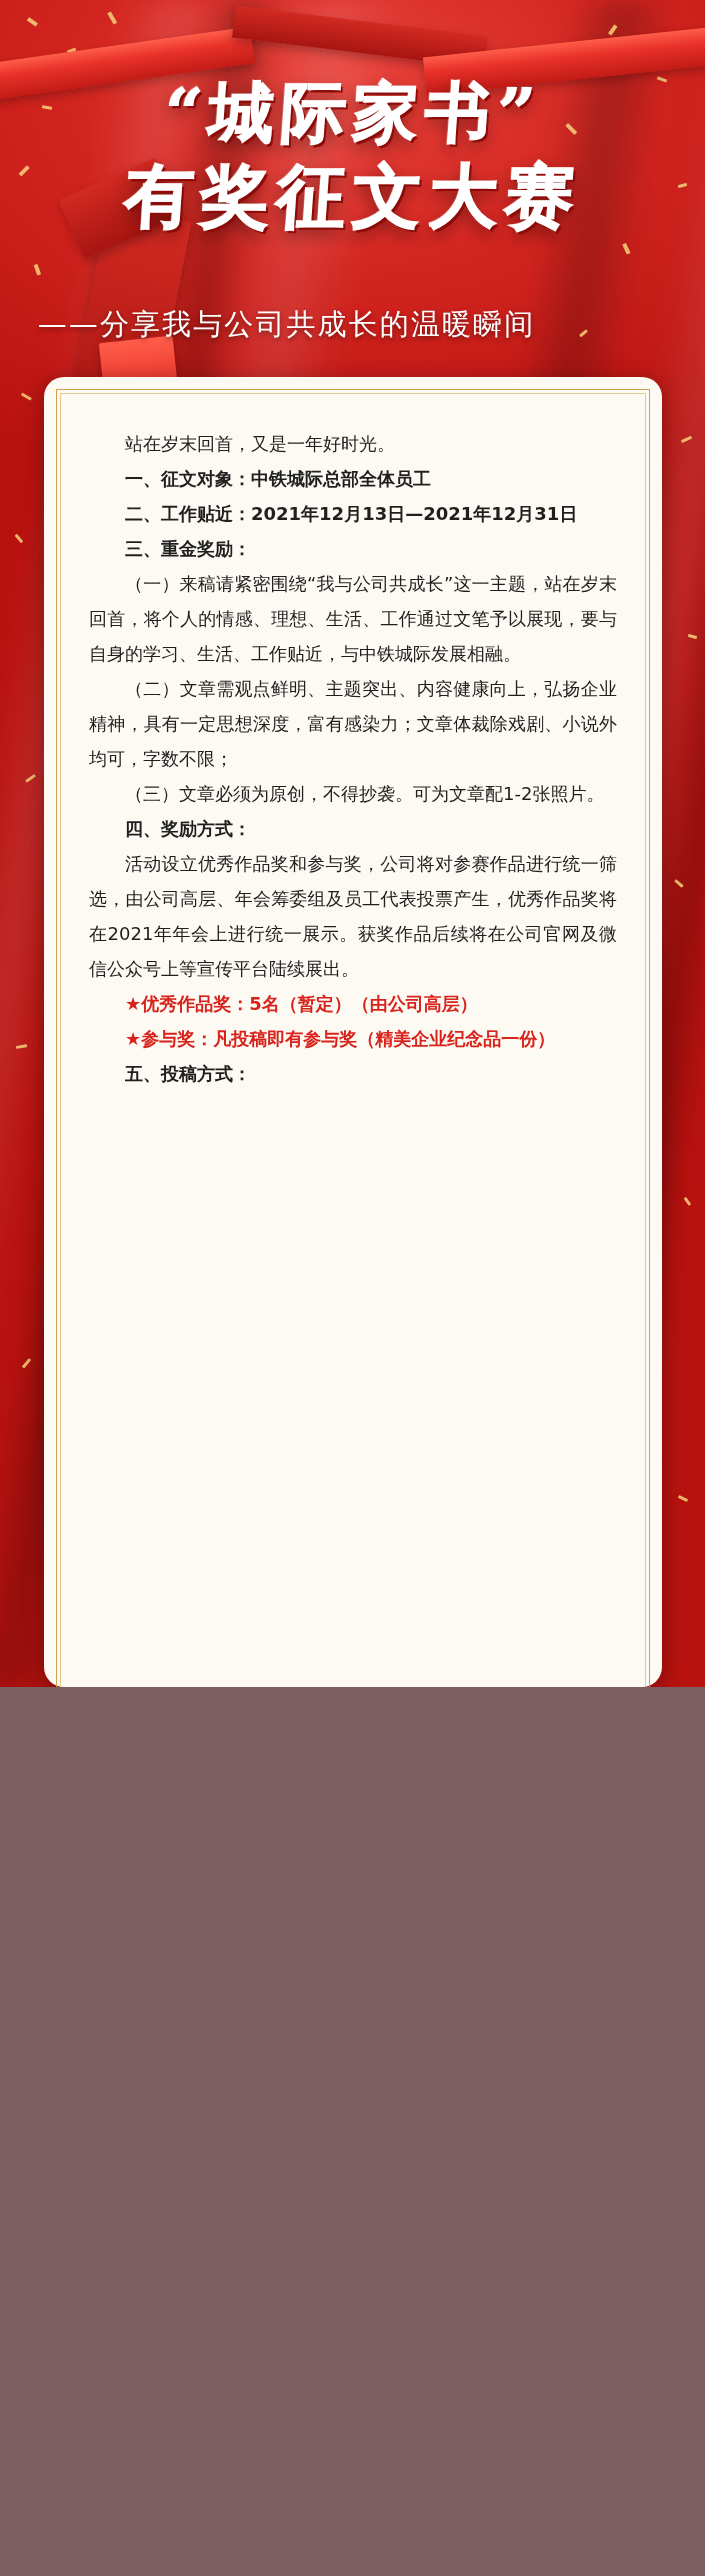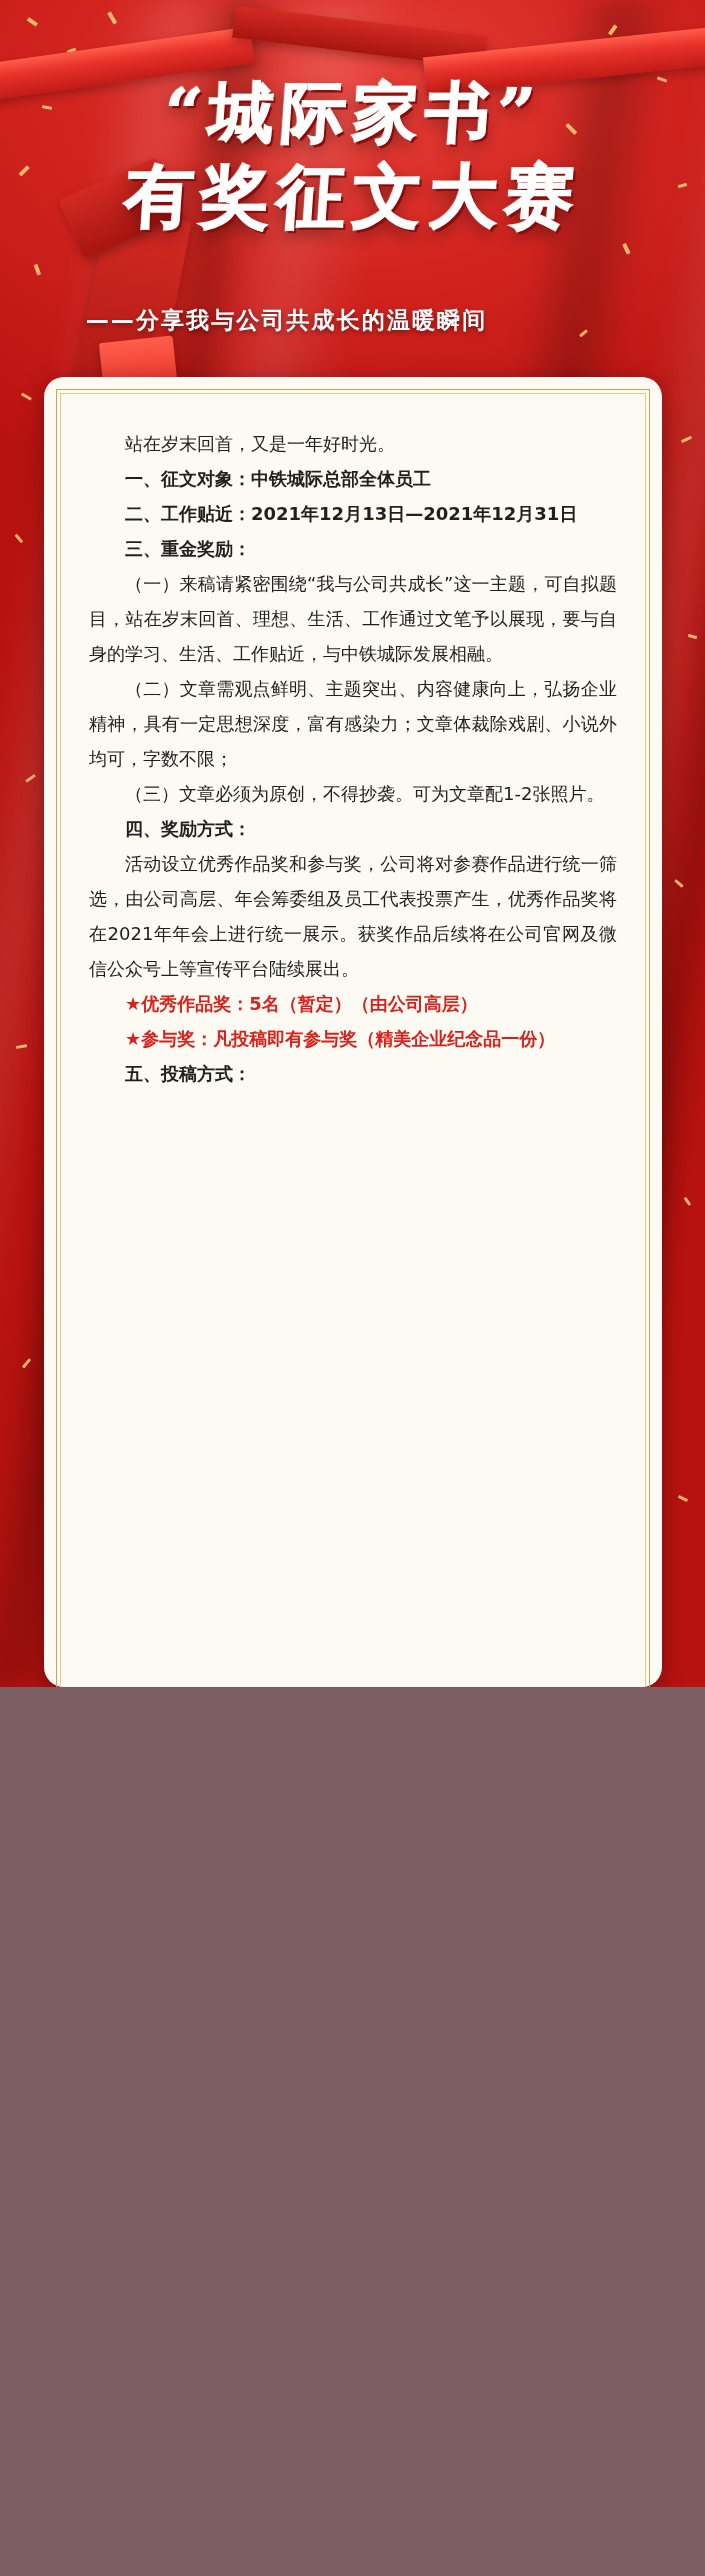--- a/index.html
+++ b/index.html
@@ -85,26 +85,25 @@
   #title-1 { font-size: 65px; }
   #title-2 { font-size: 69px; margin-top: 4.2px; }
 
   #subtitle {
     position: absolute;
     left: 0;
     top: 305px;
     width: 573px;
     text-align: center;
     color: #ffffff;
-    font-size: 23px;
+    font-size: 29px;
     letter-spacing: 2.1px;
     font-family: "DejaVu Sans", "Liberation Sans", sans-serif;
     text-shadow: 0 2.1px 5.6px rgba(0,0,0,.45);
     z-index: 6;
-    font-weight: bold;
   }
 
   
   #card {
     position: absolute;
     left: 44px;
     top: 377px;
     width: 618px;
     height: 1310px;
     background: #fdfaf3;
@@ -209,21 +208,21 @@
 
   <div id="card">
     <div id="card-inner-border"></div>
     <div id="card-inner-border2"></div>
 
     <div id="body-text">
       <p class="indent">站在岁末回首，又是一年好时光。</p>
       <p class="hang">一、征文对象：中铁城际总部全体员工</p>
       <p class="hang">二、工作贴近：2021年12月13日—2021年12月31日</p>
       <p class="hang">三、重金奖励：</p>
-      <p class="indent">（一）来稿请紧密围绕“我与公司共成长”这一主题，可自拟题目，站在岁末回首、理想、生活、工作通过文笔予以展现，要与自身的学习、生活、工作贴近，与中铁城际发展相融。</p>
+      <p class="indent">（一）来稿请紧密围绕“我与公司共成长”这一主题，站在岁末回首，将个人的情感、理想、生活、工作通过文笔予以展现，要与自身的学习、生活、工作贴近，与中铁城际发展相融。</p>
       <p class="indent">（二）文章需观点鲜明、主题突出、内容健康向上，弘扬企业精神，具有一定思想深度，富有感染力；文章体裁除戏剧、小说外均可，字数不限；</p>
       <p class="indent">（三）文章必须为原创，不得抄袭。可为文章配1-2张照片。</p>
       <p class="hang">四、奖励方式：</p>
       <p class="indent">活动设立优秀作品奖和参与奖，公司将对参赛作品进行统一筛选，由公司高层、年会筹委组及员工代表投票产生，优秀作品奖将在2021年年会上进行统一展示。获奖作品后续将在公司官网及微信公众号上等宣传平台陆续展出。</p>
       <p class="star">★优秀作品奖：5名（暂定）（由公司高层）</p>
       <p class="star">★参与奖：凡投稿即有参与奖（精美企业纪念品一份）</p>
       <p class="hang">五、投稿方式：</p>
       <p class="indent"><span></span><span class="red-inline"></span></p>
     </div>
   </div>

